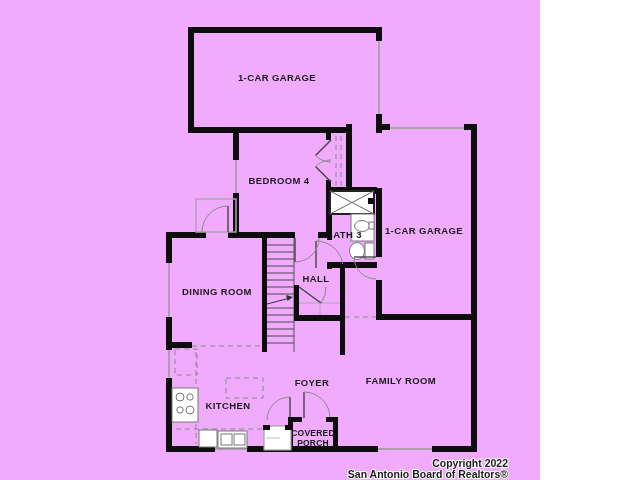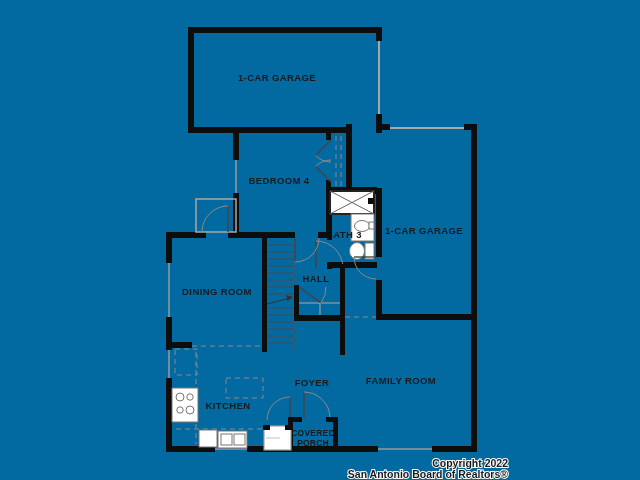--- a/index.html
+++ b/index.html
@@ -1,16 +1,16 @@
 <!DOCTYPE html>
 <html><head>
 <meta charset="utf-8">
 <style>
   html,body{margin:0;padding:0;background:#fff;}
-  .stage{position:relative;width:640px;height:480px;background:#0369a1;overflow:hidden;
+  .stage{position:relative;width:540px;height:480px;background:#f0abfc;overflow:hidden;
          font-family:"Liberation Sans", sans-serif;}
   svg{display:block;}
   text{font-family:"Liberation Sans", sans-serif;font-weight:bold;fill:#1a1a1a;}
   .room-label{font-size:9.5px;letter-spacing:.4px;}
   .small-label{font-size:8.5px;letter-spacing:.2px;}
   .copyright{font-size:10.5px;paint-order:stroke;stroke:#ffffff;stroke-width:2px;}
   .wall{fill:#0d0d0d;}
   .thinline{stroke:#a8a8a8;stroke-width:2;fill:none;}
   .winline{stroke:#9a9a9a;stroke-width:1.5;fill:none;}
   .fixture{stroke:#777;stroke-width:1;fill:#fff;}

